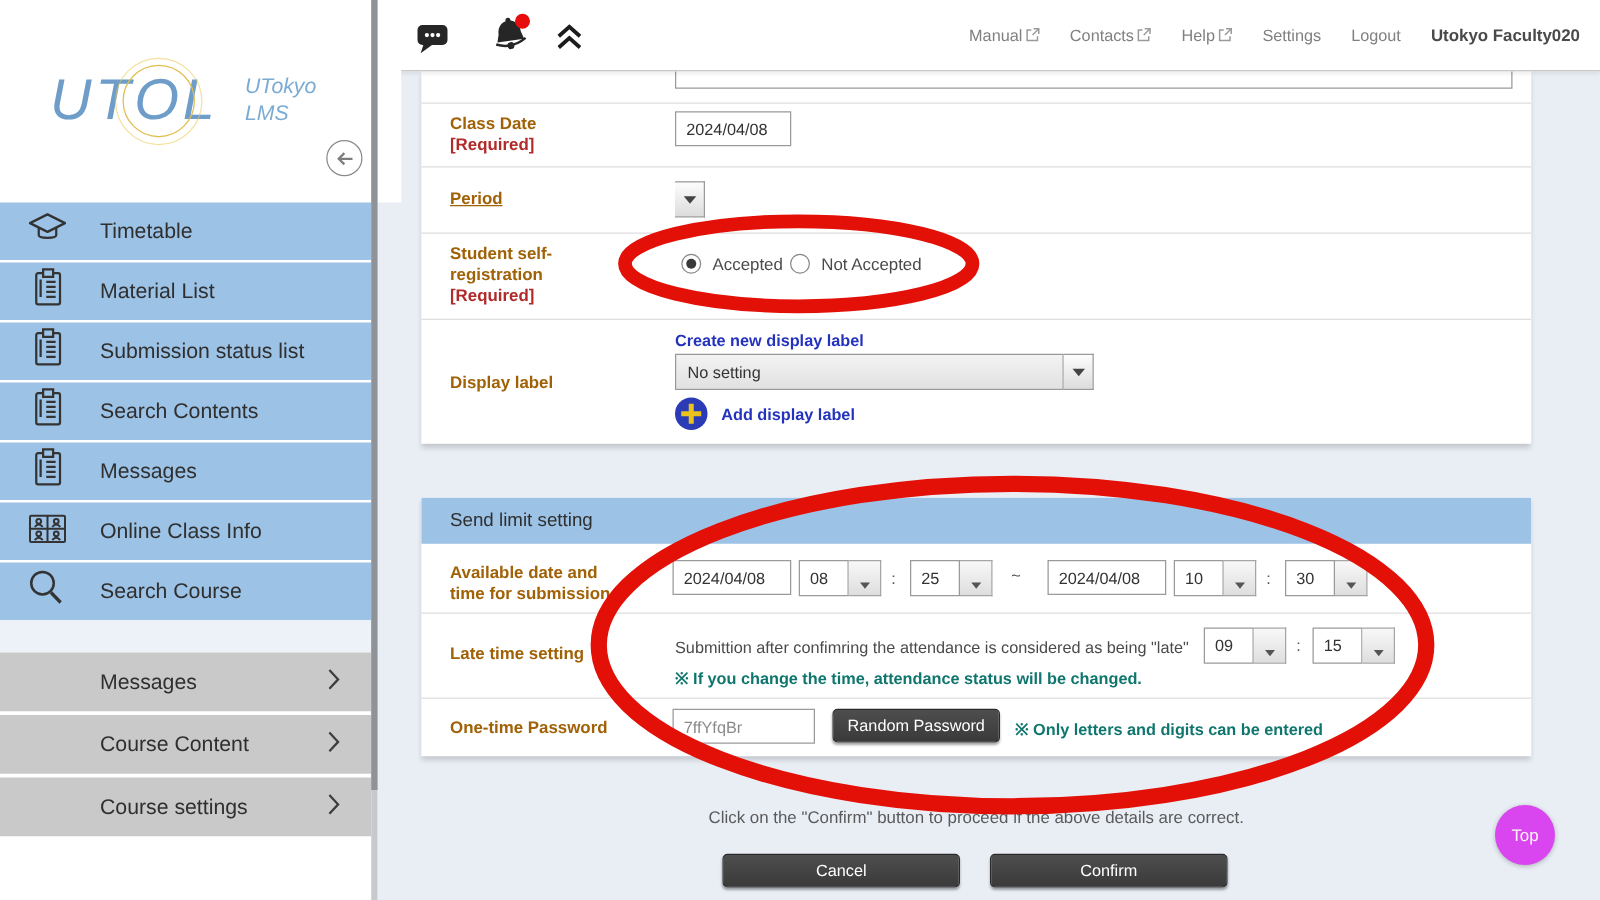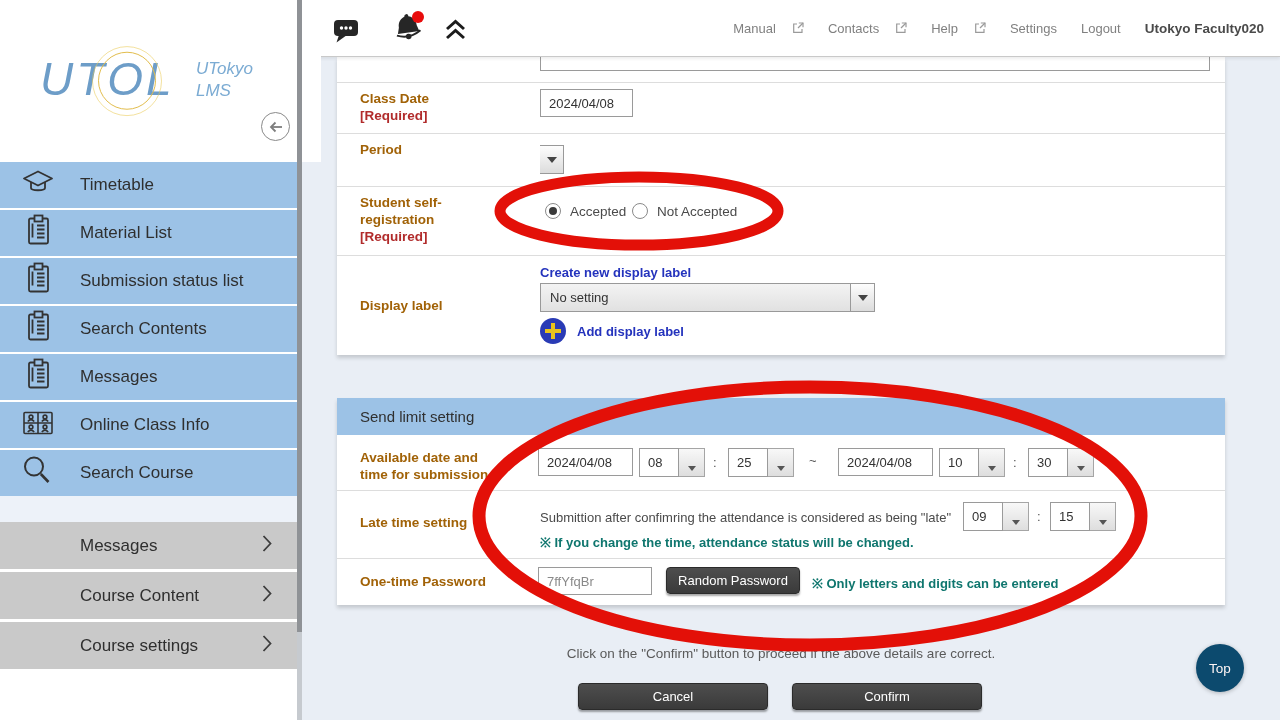--- a/index.html
+++ b/index.html
@@ -3,21 +3,21 @@
 <meta charset="utf-8">
 <style>
   * { margin:0; padding:0; box-sizing:border-box; }
   body { font-family:"Liberation Sans", sans-serif; }
   .page { position:relative; width:1280px; height:720px; background:#e9eef5; overflow:hidden; font-family:"Liberation Sans", sans-serif; }
 
   
   .topbar { position:absolute; left:302px; top:0; width:978px; height:57px; background:#fff; border-bottom:1px solid #c9c9c9; box-shadow:0 2px 3px rgba(0,0,0,.07); z-index:5; }
   .tb-icon { position:absolute; cursor:pointer; }
   .tb-links { position:absolute; right:16px; top:0; height:56px; display:flex; align-items:center; gap:24px; }
-  .tb-link { font-size:13px; color:#808080; display:flex; align-items:center; gap:16px; cursor:pointer; }
+  .tb-link { font-size:13px; color:#808080; display:flex; align-items:center; gap:2px; cursor:pointer; }
   .tb-user { font-size:13.5px; color:#4a4a4a; font-weight:bold; }
 
   
   .sidebar { position:absolute; left:0; top:0; width:302px; height:720px; background:#fff; z-index:6; }
   .sb-track { position:absolute; left:297px; top:0; width:5px; height:720px; background:#c6cacf; }
   .sb-thumb { position:absolute; left:297px; top:0; width:5px; height:632px; background:#8f9296; }
   .logo-area { position:absolute; left:0; top:0; width:321px; height:162px; background:#fff;font-style:italic; }
   .logo-main { position:absolute; left:40px; top:52px; font-size:46px; letter-spacing:3px; color:#6d9dc8; }
   .logo-o { position:relative; display:inline-block; }
   .logo-o .ring1 { position:absolute; left:50%; top:50%; width:58px; height:58px; border:1.5px solid #e2bd4d; border-radius:50%; transform:translate(-50%,-47%); }
@@ -52,21 +52,21 @@
   .rnote { position:absolute; font-size:13px; font-weight:bold; color:#0f766e; }
   .plain { position:absolute; font-size:13px; color:#4a4a4a; }
   .radio { position:absolute; width:16px; height:16px; border:1px solid #8a8a8a; border-radius:50%; background:#fff; cursor:pointer; }
   .radio.sel::after { content:""; position:absolute; left:3px; top:3px; width:8px; height:8px; border-radius:50%; background:#3a3a3a; }
   .plusbtn { position:absolute; width:26px; height:26px; border-radius:50%; background:#2a3bb5; cursor:pointer; }
   .plusbtn::before { content:""; position:absolute; left:5px; top:11px; width:16px; height:4px; background:#e9c31c; }
   .plusbtn::after { content:""; position:absolute; left:11px; top:5px; width:4px; height:16px; background:#e9c31c; }
   .sec-head { position:absolute; left:0; top:0; width:100%; height:37px; background:#9cc2e6; display:flex; align-items:center; padding-left:23px; font-size:15px; color:#2f2f2f; }
   .dbtn { position:absolute; background:linear-gradient(#4e4e4e,#3a3a3a); border:1px solid #2b2b2b; border-radius:4px; color:#fff; font-size:13px; display:flex; align-items:center; justify-content:center; box-shadow:0 2px 2px rgba(0,0,0,.35); cursor:pointer; font-family:"Liberation Sans",sans-serif; }
   .instr { position:absolute; left:337px; top:646px; width:888px; text-align:center; font-size:13.5px; color:#5a5a5a; }
-  .topbtn { position:absolute; left:1196px; top:644px; width:48px; height:48px; border-radius:50%; background:#0c4a6e; color:#fdf5f5; font-size:13.5px; display:flex; align-items:center; justify-content:center; box-shadow:0 1px 4px rgba(0,0,0,.25); cursor:pointer; z-index:8; }
+  .topbtn { position:absolute; left:1196px; top:644px; width:48px; height:48px; border-radius:50%; background:#d946ef; color:#fdf5f5; font-size:13.5px; display:flex; align-items:center; justify-content:center; box-shadow:0 1px 4px rgba(0,0,0,.25); cursor:pointer; z-index:8; }
   .anno { position:absolute; left:0; top:0; width:1280px; height:720px; pointer-events:none; z-index:50; }
 </style>
 </head>
 <body>
 
 <div class="page">
 
   <div class="topbar">
     <span class="tb-icon" style="left:31px;top:19px;">
       <svg width="27" height="25" viewBox="0 0 27 25">
@@ -233,21 +233,21 @@
 
   <div class="panel panel1">
     <input class="tinput" style="left: 203px; top: -16px; width: 670px; height: 30px;">
     <div class="hr" style="top:25px;"></div>
 
     <div class="flabel" style="left:23px;top:34px;">Class Date</div>
     <div class="req" style="left:23px;top:51px;">[Required]</div>
     <input class="tinput" style="left: 203px; top: 32px; width: 93px;" value="2024/04/08">
     <div class="hr" style="top:76px;"></div>
 
-    <div class="flabel" style="left:23px;top:85px;">Period</div>
+    <div class="flabel" style="left:23px;top:94px;text-decoration:underline;">Period</div>
     <div class="selwrap" style="left:203px;top:88px;">
       <span class="selbtn">
           <span class="tri"></span>
         </span>
     </div>
     <div class="hr" style="top:129px;"></div>
 
     <div class="flabel" style="left:23px;top:138px;">Student self-</div>
     <div class="flabel" style="left:23px;top:155px;">registration</div>
     <div class="req" style="left:23px;top:172px;">[Required]</div>

